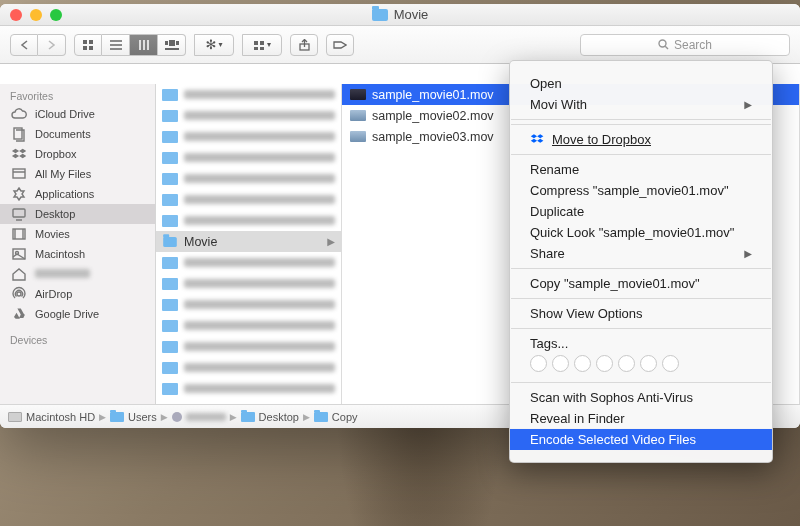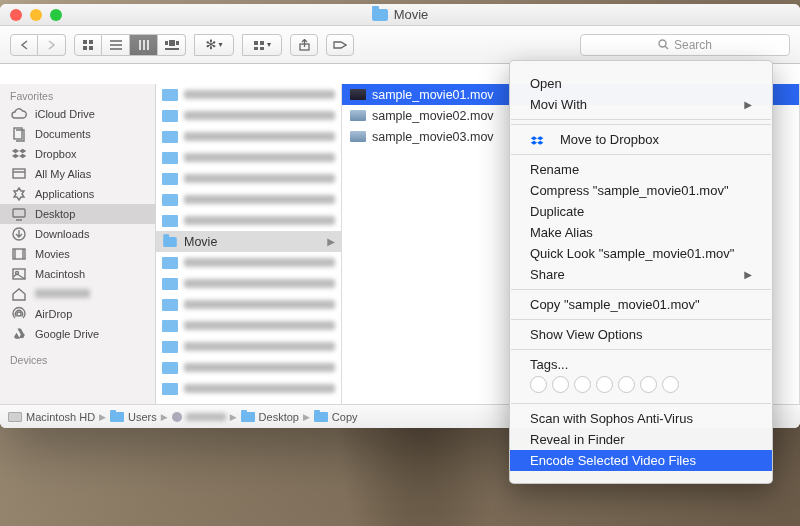--- a/index.html
+++ b/index.html
@@ -60,21 +60,21 @@
   .mini-hd { width:14px;height:10px;background:#d0d0d0;border:1px solid #aaa;border-radius:1px; }
   .mini-user{width:10px;height:10px;border-radius:50%;background:#aab; }
   .chev-sep{color:#aaa;font-size:9px;}
 
   
   .ctxmenu { position:absolute; left:509px; top:60px; width:264px; background:rgba(248,248,248,0.98); border:1px solid rgba(0,0,0,0.18); border-radius:5px; box-shadow:0 10px 30px rgba(0,0,0,0.35); font-size:13px; color:#222; padding:12px 0; }
   .mitem { padding:3px 20px; display:flex; align-items:center; justify-content:space-between; }
   .mitem.hl { background:#2b67f4; color:#fff; }
   .mitem .sub { font-size:10px; color:#666; }
   .msep { height:1px; background:#d9d9d9; margin:4px 1px; }
-  .mwith { display:flex; align-items:center; gap:16px; }
+  .mwith { display:flex; gap:8px;text-decoration:underline; }
   .dbx { width:14px;height:12px; color:#0061fe; }
   .tags { display:flex; gap:5px; padding:4px 20px 6px; }
   .tagdot { width:17px; height:17px; border-radius:50%; border:1px solid #c8c8c8; background:#fff; }
 </style>
 </head>
 <body>
 
 <div class="window">
 
   <div class="titlebar">
@@ -204,21 +204,21 @@
           <span>Dropbox</span>
         </div>
 
       <div class="sb-item">
           <span class="sb-ic">
             <svg viewBox="0 0 16 16" fill="none" stroke="#7a7a7a" stroke-width="1.4">
               <rect x="2" y="3" width="12" height="9"></rect>
               <line x1="2" y1="6" x2="14" y2="6"></line>
             </svg>
           </span>
-          <span>All My Alias</span>
+          <span>All My Files</span>
         </div>
 
       <div class="sb-item">
           <span class="sb-ic">
             <svg viewBox="0 0 16 16" fill="none" stroke="#7a7a7a" stroke-width="1.4">
               <path d="M8 2l2 3h3l-2 3 2 3h-3l-2 3-2-3H3l2-3-2-3h3z"></path>
             </svg>
           </span>
           <span>Applications</span>
         </div>
@@ -226,29 +226,20 @@
       <div class="sb-item selected">
           <span class="sb-ic">
             <svg viewBox="0 0 16 16" fill="none" stroke="#7a7a7a" stroke-width="1.4">
               <rect x="2" y="3" width="12" height="8" rx="1"></rect>
               <line x1="5" y1="14" x2="11" y2="14"></line>
             </svg>
           </span>
           <span>Desktop</span>
         </div>
 
-      <div class="sb-item">
-          <span class="sb-ic">
-            <svg viewBox="0 0 16 16" fill="none" stroke="#7a7a7a" stroke-width="1.4">
-              <circle cx="8" cy="8" r="6"></circle>
-              <path d="M8 4v6M5 8l3 3 3-3"></path>
-            </svg>
-          </span>
-          <span>Downloads</span>
-        </div>
 
 
       <div class="sb-item">
           <span class="sb-ic">
             <svg viewBox="0 0 16 16" fill="none" stroke="#7a7a7a" stroke-width="1.4">
               <rect x="2" y="3" width="12" height="10"></rect>
               <line x1="4" y1="3" x2="4" y2="13"></line>
               <line x1="12" y1="3" x2="12" y2="13"></line>
             </svg>
           </span>
@@ -429,23 +420,20 @@
   <div class="mitem">
       <span>Rename</span>
     </div>
   <div class="mitem">
       <span>Compress "sample_movie01.mov"</span>
     </div>
   <div class="mitem">
       <span>Duplicate</span>
     </div>
   <div class="mitem">
-      <span>Make Alias</span>
-    </div>
-  <div class="mitem">
       <span>Quick Look "sample_movie01.mov"</span>
     </div>
   <div class="mitem">
       <span>Share</span>
       <span class="sub">▶</span>
     </div>
   <div class="msep"></div>
   <div class="mitem">
       <span>Copy "sample_movie01.mov"</span>
     </div>

